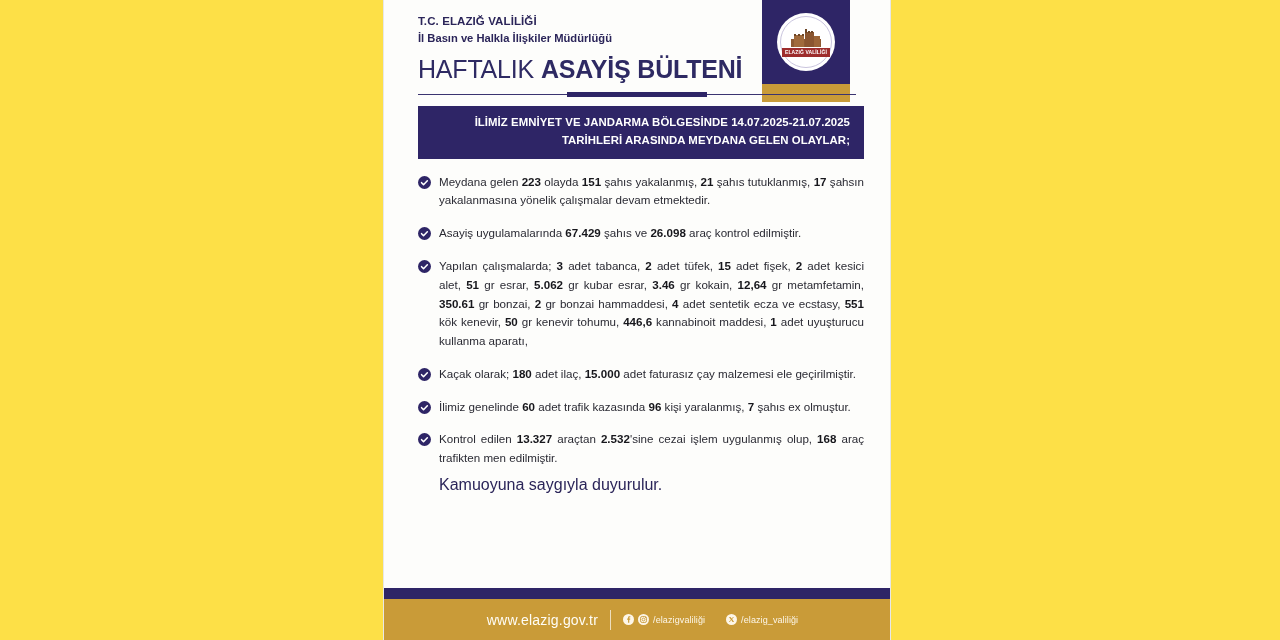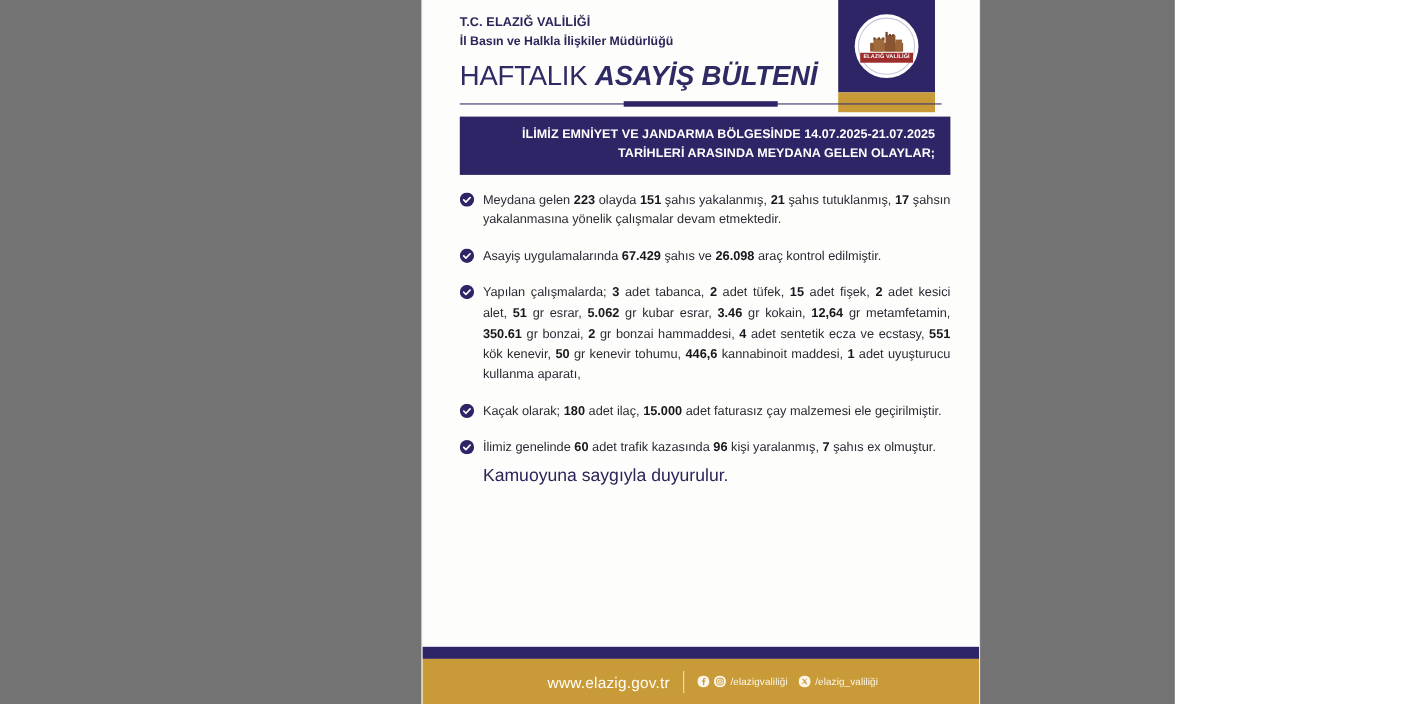--- a/index.html
+++ b/index.html
@@ -7,23 +7,23 @@
     padding: 0;
     background: #ffffff;
     width: 1280px;
     height: 640px;
     overflow: hidden;
     font-family: "Liberation Sans", sans-serif;
   }
 
   #stage {
     position: relative;
-    width: 1068px;
+    width: 1280px;
     height: 640px;
-    background: #737373;
+    background: #fde047;
   }
 
   
   #page {
     position: absolute;
     left: 384px;
     top: 0;
     width: 506px;
     height: 640px;
     background: #fdfdfb;
@@ -55,21 +55,21 @@
   }
 
   .main-title {
     margin-top: 10px;
     font-size: 25px;
     line-height: 1.08;
     color: #2e2a63;
     white-space: nowrap;
   }
   .title-light { font-weight: 300; letter-spacing: -.2px; }
-  .title-bold  { font-weight: bold; letter-spacing: -.2px; font-style: italic; }
+  .title-bold  { font-weight: bold; letter-spacing: -.2px; }
 
   
   .emblem-wrap {
     position: absolute;
     right: 40px;
     top: 0;
     width: 88px;
   }
   .emblem-navy {
     width: 88px;
@@ -224,21 +224,21 @@
     background: #f3ead6;
     opacity: .85;
   }
   .socials {
     display: flex;
     align-items: center;
     gap: 4px;
     font-size: 9px;
     color: #fdf6e8;
   }
-  .socials .handle { margin-right: 6px; letter-spacing: .1px; }
+  .socials .handle { margin-right: 17px; letter-spacing: .1px; }
   .sicon { width: 11px; height: 11px; display: inline-block; }
 </style>
 </head>
 <body>
 
 <div id="stage">
 
   <div id="page">
 
     <div class="header">
@@ -315,20 +315,27 @@
               </svg></span>
             <div class="item-text">Kaçak olarak; <b>180</b> adet ilaç, <b>15.000</b> adet faturasız çay malzemesi ele geçirilmiştir.</div>
           </div>
           <div class="item">
             <span class="check"><svg viewBox="0 0 16 16" width="13" height="13">
                 <circle cx="8" cy="8" r="8" fill="#2e2566"></circle>
                 <path d="M4.4 8.2l2.4 2.5 4.7-4.9" fill="none" stroke="#ffffff" stroke-width="1.9" stroke-linecap="round" stroke-linejoin="round"></path>
               </svg></span>
             <div class="item-text">İlimiz genelinde <b>60</b> adet trafik kazasında <b>96</b> kişi yaralanmış, <b>7</b> şahıs ex olmuştur.</div>
           </div>
+          <div class="item">
+            <span class="check"><svg viewBox="0 0 16 16" width="13" height="13">
+                <circle cx="8" cy="8" r="8" fill="#2e2566"></circle>
+                <path d="M4.4 8.2l2.4 2.5 4.7-4.9" fill="none" stroke="#ffffff" stroke-width="1.9" stroke-linecap="round" stroke-linejoin="round"></path>
+              </svg></span>
+            <div class="item-text">Kontrol edilen <b>13.327</b> araçtan <b>2.532</b>'sine cezai işlem uygulanmış olup, <b>168</b> araç trafikten men edilmiştir.</div>
+          </div>
         </div>
 
       <div class="closing">Kamuoyuna saygıyla duyurulur.</div>
     </div>
 
     <div class="footer-stripe"></div>
 
     <div class="footer">
       <span class="site">www.elazig.gov.tr</span>
       <span class="divider-v"></span>

